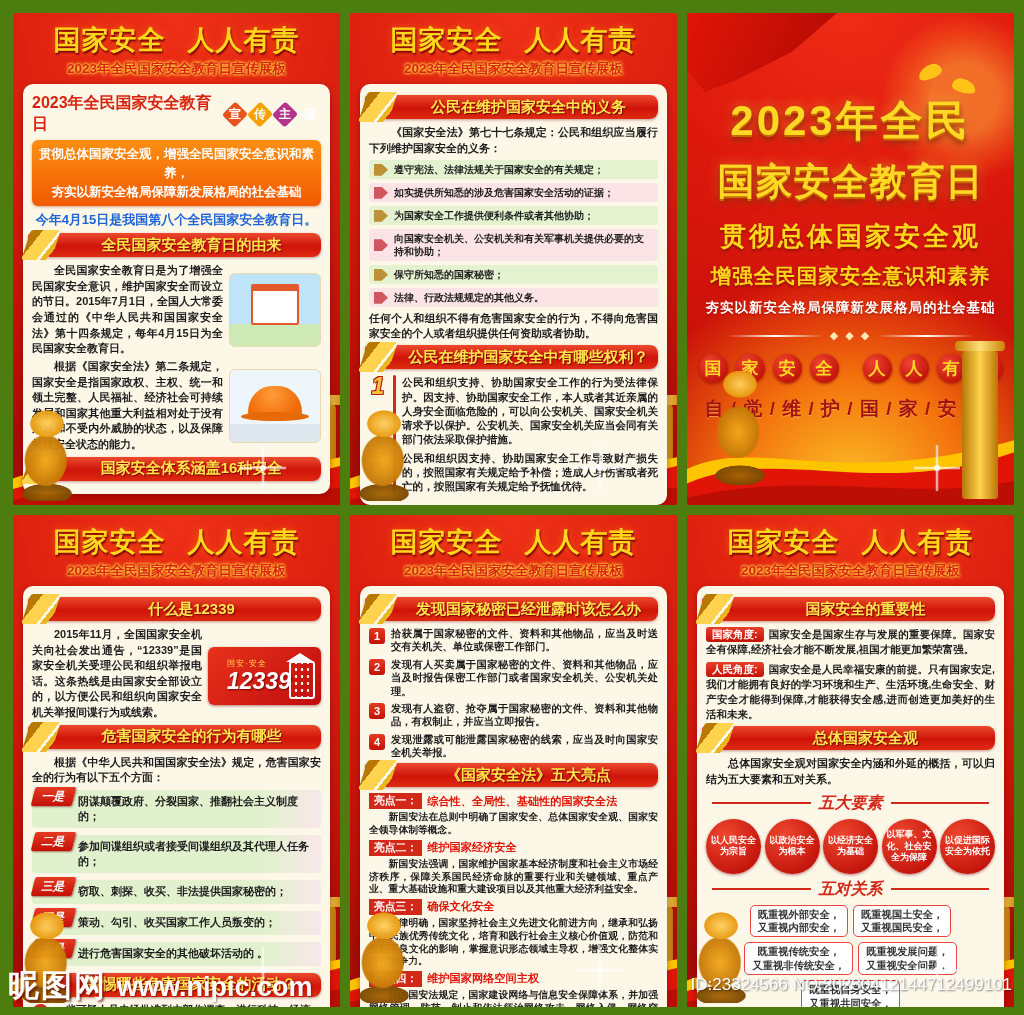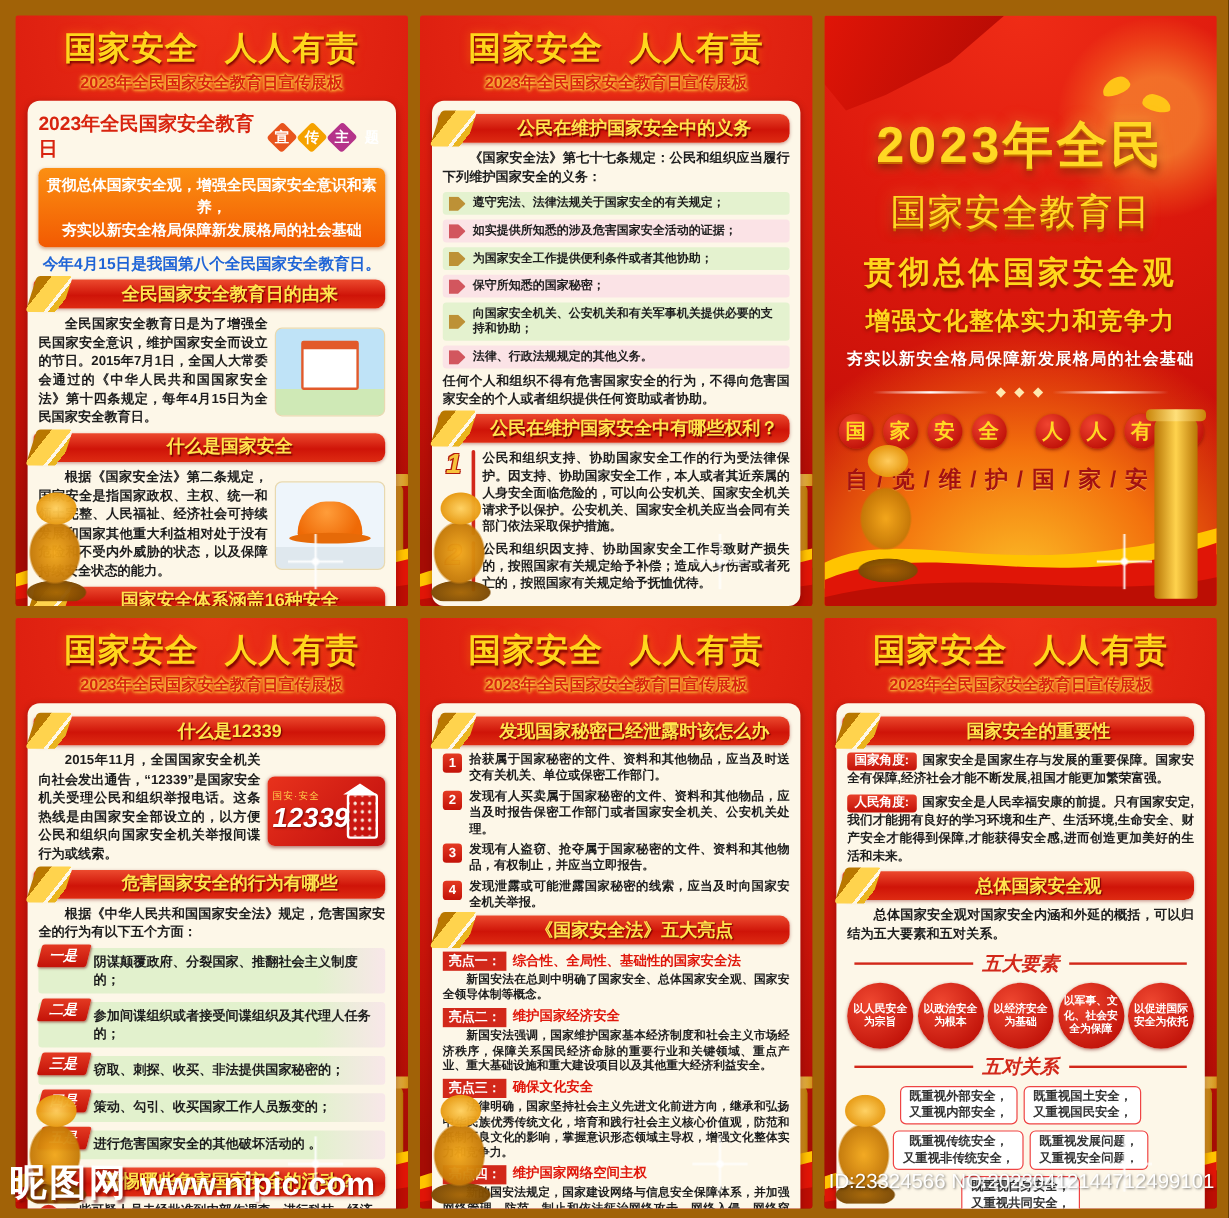--- a/index.html
+++ b/index.html
@@ -1,17 +1,17 @@
 <!DOCTYPE html>
 <html><head>
 <meta charset="utf-8">
 <style>
   html,body{margin:0;padding:0;background:#000;}
   body{width:1024px;height:1015px;font-family:"Liberation Sans","DejaVu Sans",sans-serif;}
-  .stage{position:relative;width:1024px;height:1015px;background:#a16207;overflow:hidden;}
+  .stage{position:relative;width:1024px;height:1015px;background:#4d7c0f;overflow:hidden;}
   .grid{position:absolute;left:13px;top:13px;display:grid;grid-template-columns:repeat(3,327px);grid-template-rows:492px 492px;gap:10px;}
   .poster{position:relative;overflow:hidden;display:flex;flex-direction:column;border-radius:2px;
     background:radial-gradient(140% 95% at 50% 0%,#ee3018 0%,#da1c0e 45%,#bd1008 80%,#a50c05 100%);}
   
   .phead{text-align:center;padding-top:9px;flex:none;position:relative;z-index:2;}
   .ptitle{font-size:27px;font-weight:bold;color:#ffd61c;letter-spacing:1px;
     text-shadow:1px 2px 2px #7a0000,0 0 8px rgba(255,130,0,.65);}
   .ptitle .sp{display:inline-block;width:22px;}
   .psub{margin-top:2px;font-size:13.5px;font-weight:bold;color:#d8240f;
     text-shadow:0 0 2px #ffd24a,0 0 3px #ffd24a,0 0 4px #ffc227;}
@@ -77,38 +77,38 @@
     background:linear-gradient(115deg,#e01507 0%,#b60b04 85%);
     clip-path:polygon(0 0,100% 0,70% 42%,34% 72%,12% 86%,0 62%);}
   .p3-emblem{position:absolute;top:0;right:-36px;width:170px;height:170px;border-radius:50%;z-index:0;
     background:radial-gradient(circle,rgba(255,175,60,.55) 0 28%,rgba(255,140,40,.28) 52%,transparent 70%);}
   .dove{position:absolute;width:24px;height:14px;background:#ffc417;border-radius:65% 35% 55% 45%/75% 60% 40% 25%;z-index:1;}
   .dove1{top:52px;right:72px;transform:rotate(-18deg);}
   .dove2{top:66px;right:38px;transform:rotate(10deg) scaleX(-1);}
   .p3-body{position:relative;z-index:2;text-align:center;padding-top:80px;}
   .p3-l1{font-size:42px;font-weight:bold;color:#ffd823;letter-spacing:3px;
     text-shadow:0 2px 0 #c96a00,0 4px 7px #7e1500,0 0 12px rgba(255,220,80,.55);}
-  .p3-l2{font-size:30px;font-weight:normal;color:#ffd823;letter-spacing:1px;margin-top:8px;
+  .p3-l2{font-size:37px;font-weight:bold;color:#ffd823;letter-spacing:1px;margin-top:8px;
     text-shadow:0 2px 0 #c96a00,0 4px 7px #7e1500,0 0 12px rgba(255,220,80,.55);}
   .p3-l3{font-size:26px;font-weight:bold;color:#ffd61c;letter-spacing:3px;margin-top:12px;text-shadow:0 2px 3px #8d1200;}
   .p3-l4{font-size:20.5px;font-weight:bold;color:#ffd61c;letter-spacing:1px;margin-top:8px;text-shadow:0 2px 3px #8d1200;}
   .p3-l5{font-size:13.5px;font-weight:bold;color:#fff;letter-spacing:1px;margin-top:9px;text-shadow:0 1px 2px #a01000;}
   .p3-divider{display:flex;align-items:center;gap:6px;margin:12px 40px;color:#fff;}
   .p3-divider .ln{flex:1;height:2px;background:linear-gradient(90deg,transparent,#fff,transparent);}
   .p3-divider .dm{font-size:11px;color:#ffe9b0;letter-spacing:2px;}
   .p3-circles{display:flex;justify-content:center;align-items:center;margin-top:4px;}
   .p3-circle{width:29px;height:29px;border-radius:50%;margin:0 4px;display:flex;align-items:center;justify-content:center;
     background:radial-gradient(circle at 35% 30%,#f04430,#c3150b 72%);color:#ffd823;font-weight:bold;font-size:17px;
     box-shadow:0 1px 3px rgba(110,0,0,.6);}
   .p3-cgap{width:16px;}
   .p3-slogan{margin-top:13px;font-size:19px;font-weight:bold;color:#a31111;letter-spacing:1px;text-shadow:0 1px 0 rgba(255,210,120,.5);}
   
   .badge{flex:none;width:94px;height:58px;border-radius:6px;position:relative;margin-top:4px;
     background:linear-gradient(135deg,#e8321c,#bf0d0d);display:flex;flex-direction:column;justify-content:center;
-    padding-left:4px;box-shadow:0 1px 3px rgba(120,0,0,.5);}
+    padding-left:19px;box-shadow:0 1px 3px rgba(120,0,0,.5);}
   .badge-top{font-size:8px;color:#ffd34d;letter-spacing:1px;}
   .badge-num{font-size:23px;font-weight:bold;font-style:italic;color:#fff;text-shadow:1px 1px 2px #700;line-height:1.1;}
   .badge-house{position:absolute;right:6px;top:14px;width:22px;height:34px;border:2px solid #fff;border-radius:3px;
     background-image:radial-gradient(rgba(255,255,240,.9) 1px,transparent 1.6px);background-size:6px 7px;background-position:2px 3px;}
   .badge-house::before{content:"";position:absolute;top:-10px;left:-5px;border-left:14px solid transparent;
     border-right:14px solid transparent;border-bottom:9px solid #fff;}
   .act{position:relative;margin:0 0 7px;padding:4px 5px 4px 46px;min-height:16px;display:flex;align-items:center;
     background:linear-gradient(90deg,#e2f1cd 0 80%,#f8e7e9 100%);border-radius:3px;font-size:11px;font-weight:bold;color:#1d1d1d;}
   .act-label{position:absolute;left:1px;top:-3px;background:linear-gradient(180deg,#e43a22,#c31208);color:#fff;
     font-size:11.5px;font-weight:bold;padding:2px 9px;transform:skewX(-14deg);border-radius:2px;box-shadow:1px 1px 2px rgba(100,0,0,.5);}
@@ -194,21 +194,20 @@
           <div>夯实以新安全格局保障新发展格局的社会基础</div>
         </div>
         <div class="date-note">今年4月15日是我国第八个全民国家安全教育日。</div>
         <div class="banner">全民国家安全教育日的由来</div>
         <div class="sec-flex">
           <div class="para">全民国家安全教育日是为了增强全民国家安全意识，维护国家安全而设立的节日。2015年7月1日，全国人大常委会通过的《中华人民共和国国家安全法》第十四条规定，每年4月15日为全民国家安全教育日。</div>
           <div class="cartoon">
               <div class="board"></div>
             </div>
         </div>
-        <div class="banner">什么是国家安全</div>
         <div class="sec-flex">
           <div class="para">根据《国家安全法》第二条规定，国家安全是指国家政权、主权、统一和领土完整、人民福祉、经济社会可持续发展和国家其他重大利益相对处于没有危险和不受内外威胁的状态，以及保障持续安全状态的能力。</div>
           <div class="cartoon cartoon2">
               <div class="helmet"></div>
             </div>
         </div>
         <div class="banner">国家安全体系涵盖16种安全</div>
 
       </div>
       <div class="lion"></div>
@@ -242,26 +241,26 @@
               <span>如实提供所知悉的涉及危害国家安全活动的证据；</span>
             </div>
 
             <div class="duty">
               <span class="arrow"></span>
               <span>为国家安全工作提供便利条件或者其他协助；</span>
             </div>
 
             <div class="duty">
               <span class="arrow"></span>
-              <span>保守所知悉的国家秘密；</span>
+              <span>向国家安全机关、公安机关和有关军事机关提供必要的支持和协助；</span>
             </div>
 
             <div class="duty">
               <span class="arrow"></span>
-              <span>向国家安全机关、公安机关和有关军事机关提供必要的支持和协助；</span>
+              <span>保守所知悉的国家秘密；</span>
             </div>
 
             <div class="duty">
               <span class="arrow"></span>
               <span>法律、行政法规规定的其他义务。</span>
             </div>
           </div>
         <div class="note">任何个人和组织不得有危害国家安全的行为，不得向危害国家安全的个人或者组织提供任何资助或者协助。</div>
         <div class="banner">公民在维护国家安全中有哪些权利？</div>
         <div>
@@ -292,21 +291,21 @@
 
     <div class="poster p3">
       <div class="p3-flag"></div>
       <div class="p3-emblem"></div>
       <div class="dove dove1"></div>
       <div class="dove dove2"></div>
       <div class="p3-body">
         <div class="p3-l1">2023年全民</div>
         <div class="p3-l2">国家安全教育日</div>
         <div class="p3-l3">贯彻总体国家安全观</div>
-        <div class="p3-l4">增强文化整体实力和竞争力</div>
+        <div class="p3-l4">增强全民国家安全意识和素养</div>
         <div class="p3-l5">夯实以新安全格局保障新发展格局的社会基础</div>
         <div class="p3-divider">
           <span class="ln"></span>
           <span class="dm">◆ ◆ ◆</span>
           <span class="ln"></span>
         </div>
         <div class="p3-circles">
           <span style="display:flex;">
               <span class="p3-circle">国</span>
               <span class="p3-circle">家</span>

